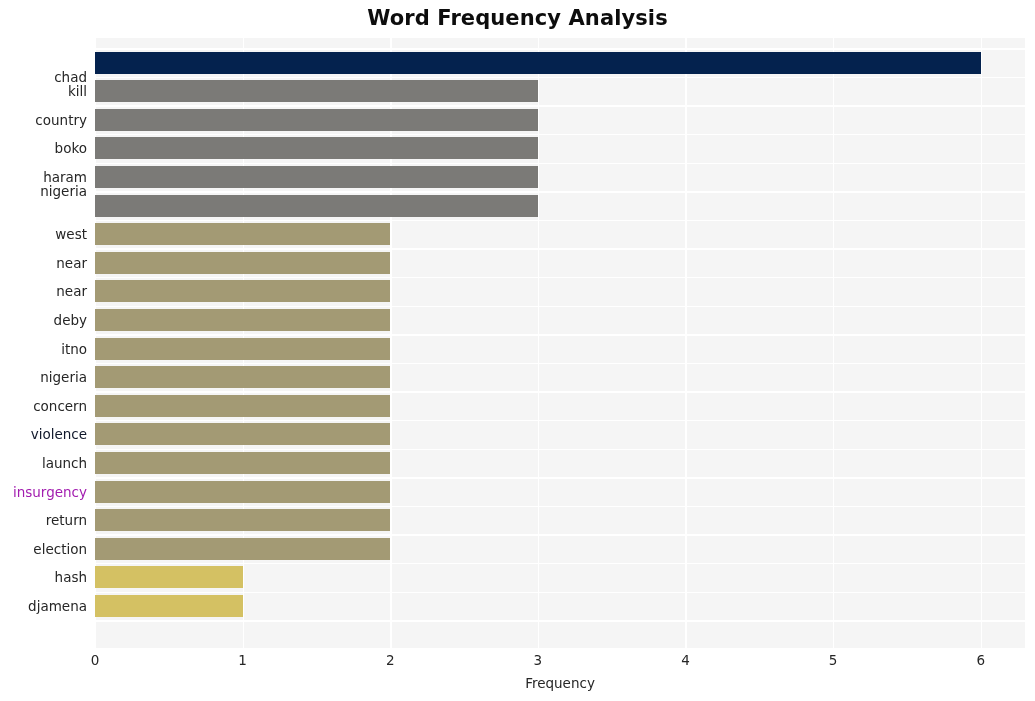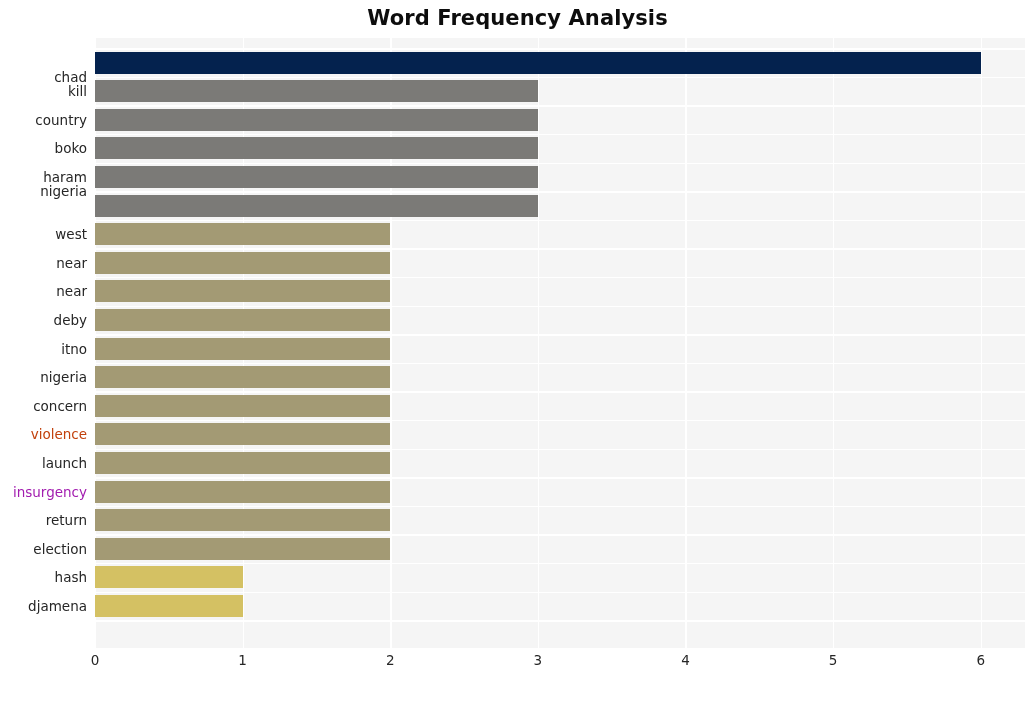--- a/index.html
+++ b/index.html
@@ -162,33 +162,34 @@
       <div class="ylabel" style="color: rgb(38, 38, 38); top: 103.389px;">boko</div>
       <div class="ylabel" style="color: rgb(38, 38, 38); top: 131.987px;">haram</div>
       <div class="ylabel" style="color: rgb(38, 38, 38); top: 146px;">nigeria</div>
       <div class="ylabel" style="color: rgb(38, 38, 38); top: 189.184px;">west</div>
       <div class="ylabel" style="color: rgb(38, 38, 38); top: 217.782px; padding-left: 32px;">near</div>
       <div class="ylabel" style="color: rgb(38, 38, 38); top: 246.38px;">near</div>
       <div class="ylabel" style="color: rgb(38, 38, 38); top: 274.978px; margin-left: 24px;">deby</div>
       <div class="ylabel" style="color: rgb(38, 38, 38); top: 303.577px;">itno</div>
       <div class="ylabel" style="color: rgb(38, 38, 38); top: 332.175px;">nigeria</div>
       <div class="ylabel" style="color: rgb(38, 38, 38); top: 360.773px; margin-left: 12px;">concern</div>
-      <div class="ylabel" style="color: #c2410c; top: 389.371px;">violence</div>
+      <div class="ylabel" style="color: #0f172a; top: 389.371px;">violence</div>
       <div class="ylabel" style="color: rgb(38, 38, 38); top: 417.97px;">launch</div>
       <div class="ylabel" style="color: #a21caf; top: 446.568px;">insurgency</div>
       <div class="ylabel" style="color: rgb(38, 38, 38); top: 475.166px;">return</div>
       <div class="ylabel" style="color: rgb(38, 38, 38); top: 503.764px; margin-left: 24px;">election</div>
       <div class="ylabel" style="color: rgb(38, 38, 38); top: 532.362px;">hash</div>
       <div class="ylabel" style="color: rgb(38, 38, 38); top: 560.961px;">djamena</div>
     </div>
 
   <div id="x-labels">
       <div class="xlabel" style="color: rgb(38, 38, 38); left: 0px;">0</div>
       <div class="xlabel" style="color: rgb(38, 38, 38); left: 147.619px;">1</div>
       <div class="xlabel" style="color: rgb(38, 38, 38); left: 295.238px;">2</div>
       <div class="xlabel" style="color: rgb(38, 38, 38); left: 442.857px;">3</div>
       <div class="xlabel" style="color: rgb(38, 38, 38); left: 590.476px;">4</div>
       <div class="xlabel" style="color: rgb(38, 38, 38); left: 738.095px;">5</div>
       <div class="xlabel" style="color: rgb(38, 38, 38); left: 885.714px;">6</div>
     </div>
 
+  <div id="x-axis-title">Frequency</div>
 
 </div>
 
 </body></html>

